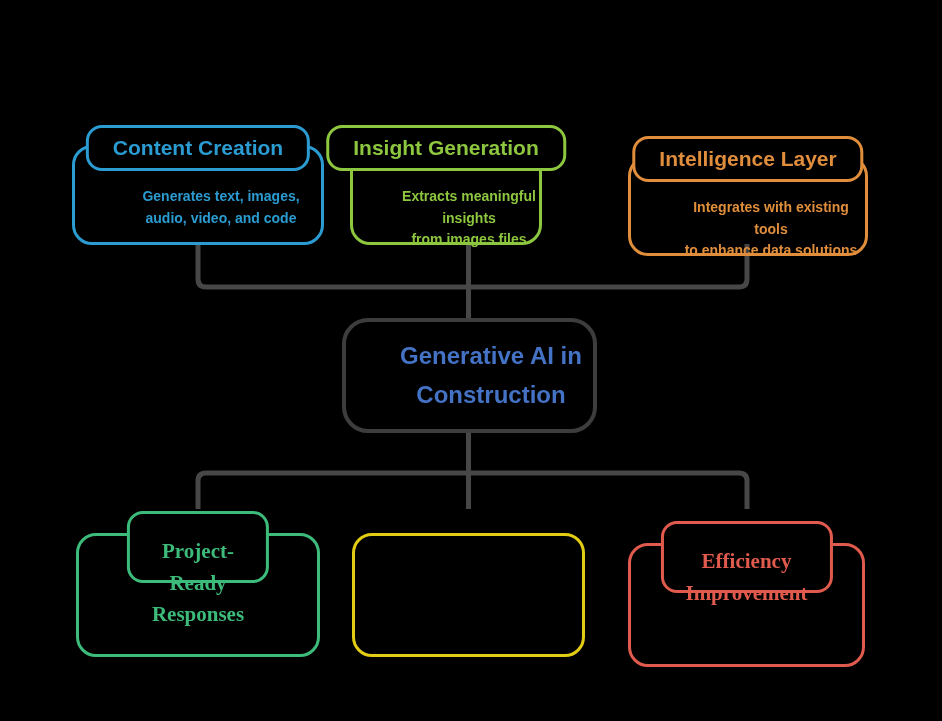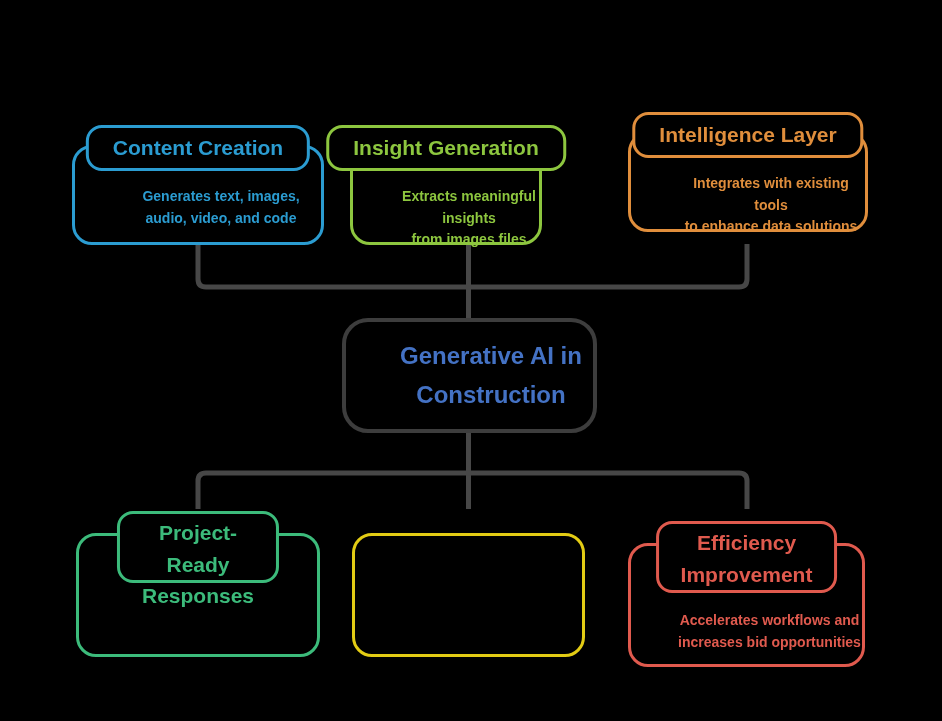--- a/index.html
+++ b/index.html
@@ -49,21 +49,22 @@
     top: -23px;
     height: 46px;
     line-height: 40px;
     padding: 0 24px;
     white-space: nowrap;
   }
   .node.bottom .pill {
     top: -25px;
     height: 72px;
     line-height: 1.5;
-    padding: 3px 22px;
+    padding: 22px 22px;
+    font-family: Liberation Serif, serif;
   }
   .body {
     position: absolute;
     left: 0;
     right: 0;
     color: var(--accent, #888);
     font-weight: bold;
     font-size: 14px;
     line-height: 1.55;
     text-align: center;
@@ -107,21 +108,21 @@
     <div class="body">Generates text, images,
 audio, video, and code</div>
   </div>
 
   <div class="node top" style="left: 350px; top: 145px; width: 192px; height: 100px; --accent: #8DC63F;">
     <div class="pill">Insight Generation</div>
     <div class="body">Extracts meaningful insights
 from images files</div>
   </div>
 
-  <div class="node top" style="left: 628px; top: 132px; width: 240px; height: 100px; --accent: #E08E3C;">
+  <div class="node top" style="left: 628px; top: 156px; width: 240px; height: 100px; --accent: #E08E3C;">
     <div class="pill">Intelligence Layer</div>
     <div class="body">Integrates with existing tools
 to enhance data solutions</div>
   </div>
 
   <div class="center-node" style="left: 342px; top: 318px; width: 255px; height: 115px; padding-left: 43px; --accent: #3d3d3d;">
     <div class="center-label" style="--accent: #4472C4;">Generative AI in
 Construction</div>
   </div>
 
@@ -129,17 +130,15 @@
     <div class="pill">Project-Ready
 Responses</div>
   </div>
 
   <div class="node bottom" style="left: 352px; top: 533px; width: 233px; height: 124px; --accent: #E3CC14;">
   </div>
 
   <div class="node bottom" style="left: 628px; top: 543px; width: 237px; height: 124px; --accent: #E05A4E;">
     <div class="pill">Efficiency
 Improvement</div>
-    <div class="body">Accelerates workflows and
-increases bid opportunities</div>
   </div>
 
 </div>
 
 </body></html>

